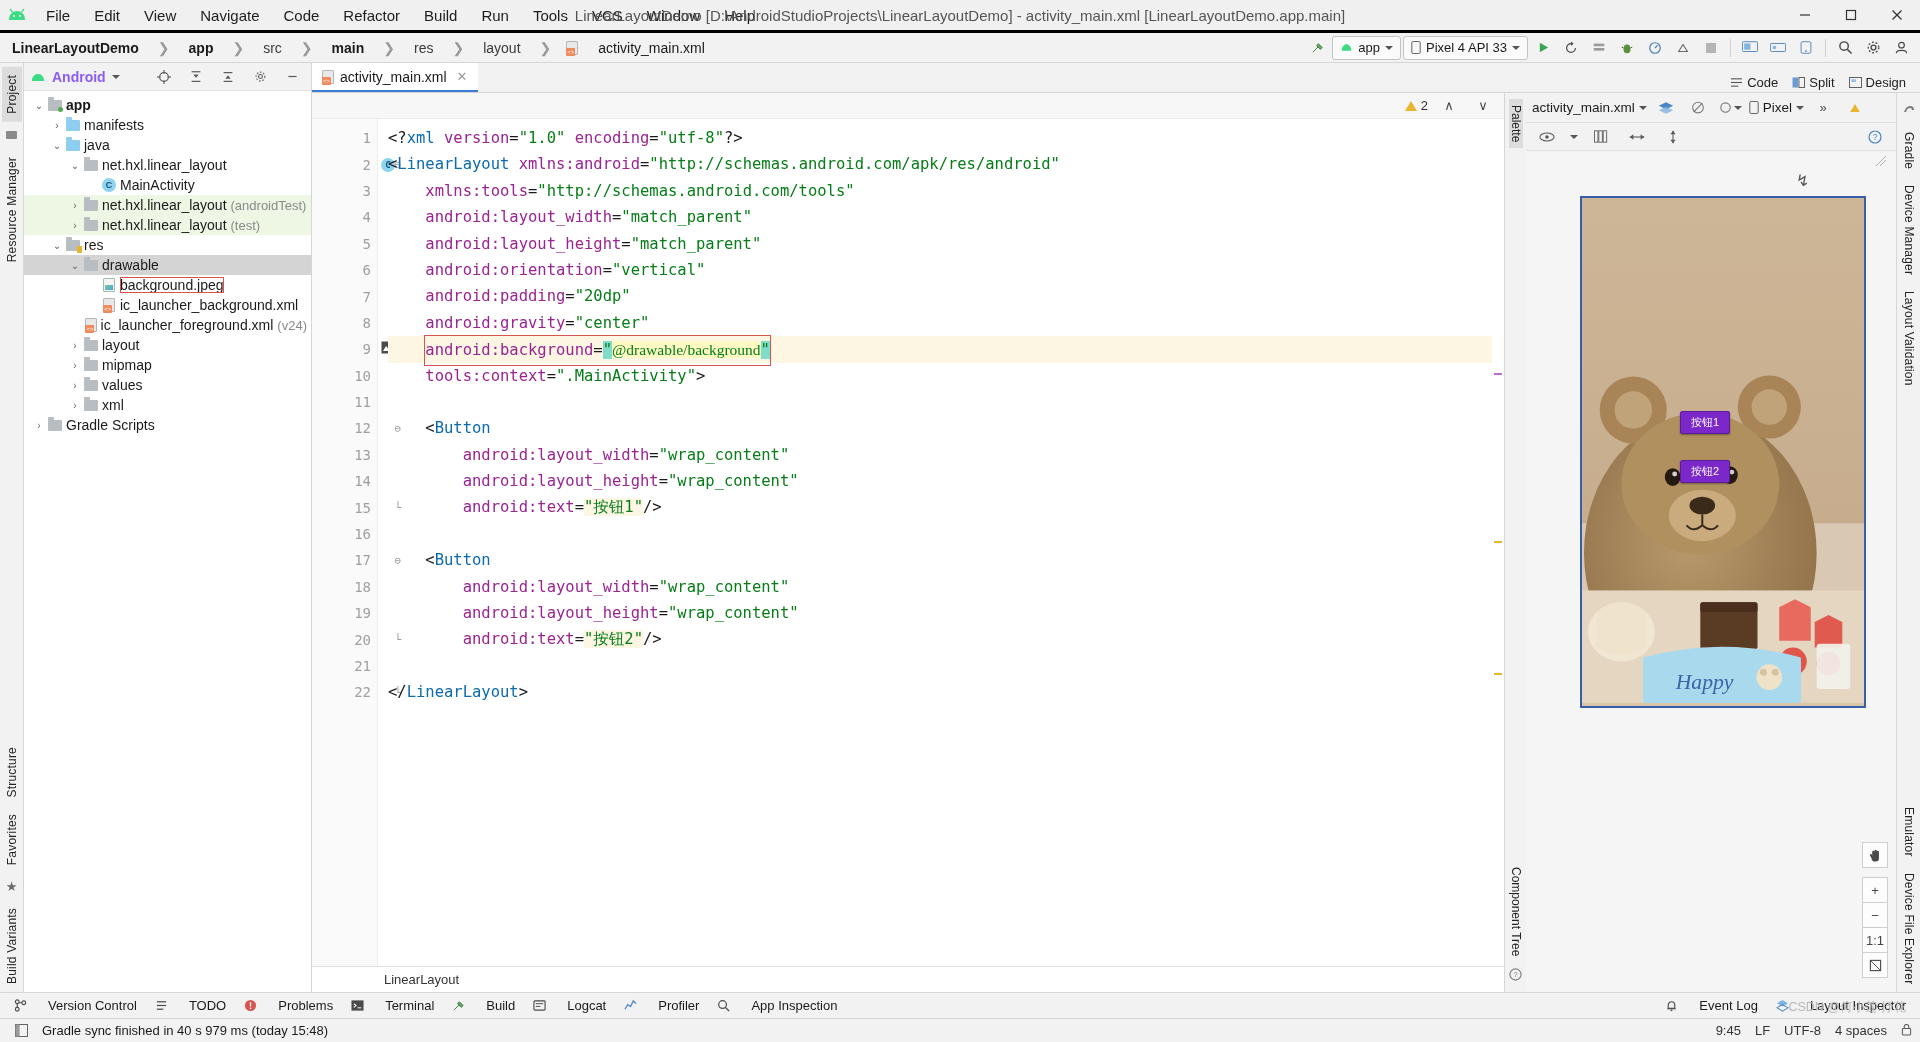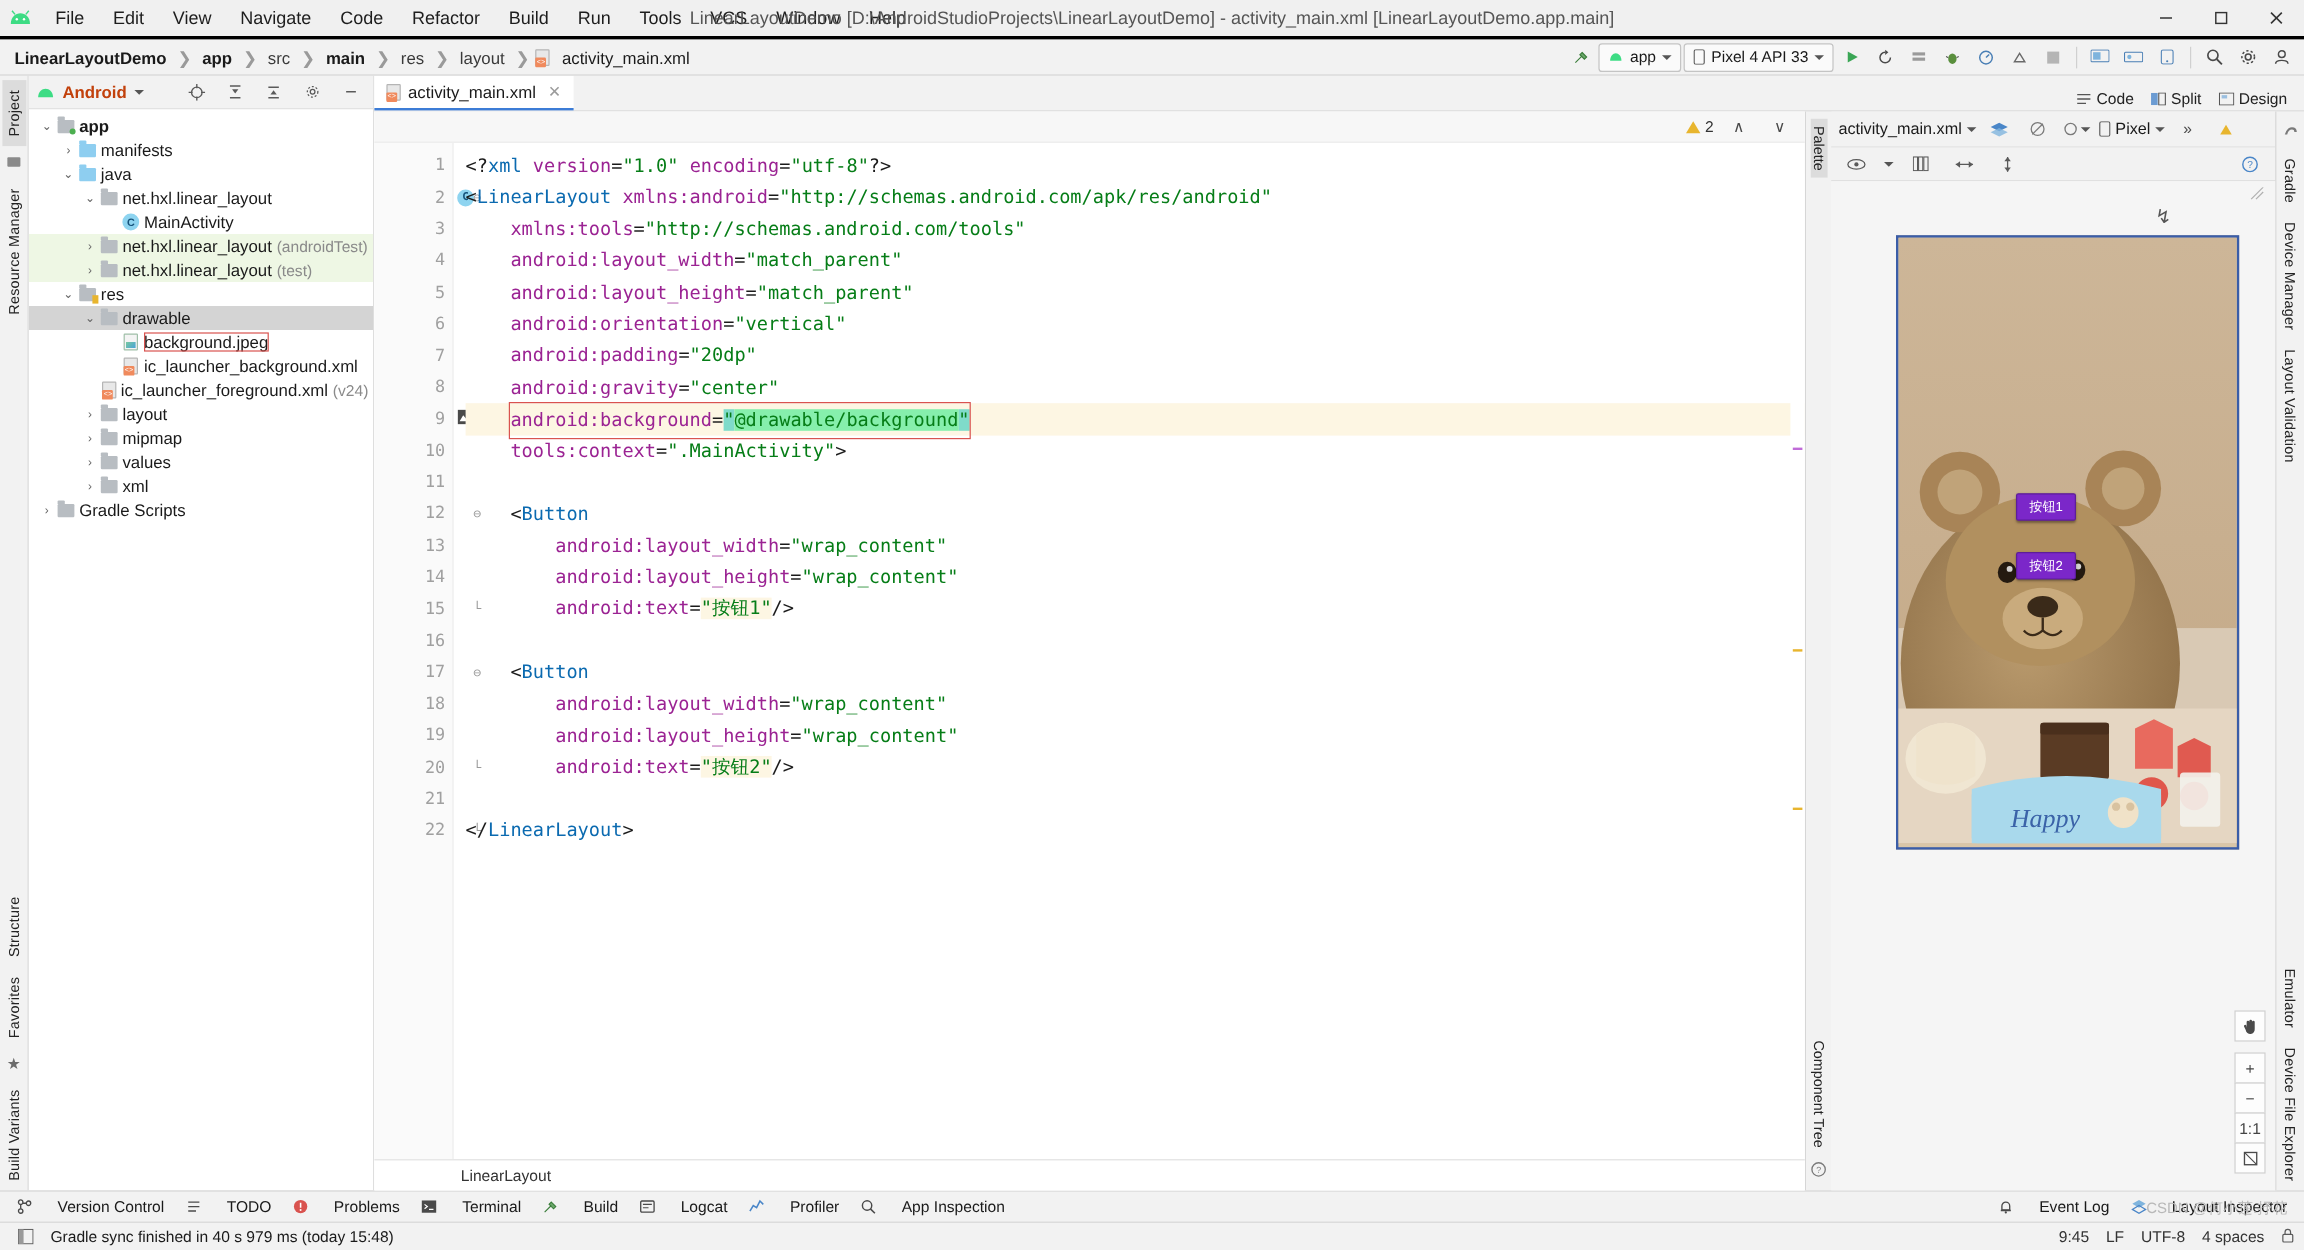--- a/index.html
+++ b/index.html
@@ -29,21 +29,21 @@
     pointer-events:none;
   }
   .win-btns { margin-left:auto; display:flex; height:33px; z-index:3; }
   .win-btn { width:46px; display:flex; align-items:center; justify-content:center; color:#333; }
 
   
   .navbar {
     height:30px; background:#f2f2f2; display:flex; align-items:center;
     border-bottom:1px solid #d6d6d6; flex:0 0 30px; padding-left:8px; position:relative;
   }
-  .crumbs { display:flex; align-items:center; gap:2px; }
+  .crumbs { display:flex; align-items:center; gap:12px; }
   .crumb { font-size:14px; padding:2px 4px; color:#1a1a1a; }
   .crumb.bold { font-weight:bold; }
   .crumb.dim { color:#3a3a3a; }
   .crumb-sep { color:#9a9a9a; padding:0 3px; font-size:14px; }
   .crumb-ico { margin-right:4px; vertical-align:-2px; }
 
   .nav-right { margin-left:auto; display:flex; align-items:center; gap:2px; padding-right:6px; }
   .tbtn {
     width:26px; height:24px; display:flex; align-items:center; justify-content:center;
     border-radius:3px; color:#4a4a4a;
@@ -74,21 +74,21 @@
 
   
   .project {
     width:288px; flex:0 0 288px; background:#fff; display:flex; flex-direction:column;
     border-right:1px solid #d6d6d6;
   }
   .proj-head {
     height:28px; display:flex; align-items:center; gap:6px; padding:0 6px;
     background:#f2f2f2; border-bottom:1px solid #e2e2e2; flex:0 0 28px;
   }
-  .proj-title { font-size:14px; font-weight:600; color:#c2410c; }
+  .proj-title { font-size:14px; font-weight:600; color:#8b5cf6; }
   .proj-head .sp { margin-left:auto; }
   .tree { flex:1 1 auto; overflow:hidden; padding-top:4px; font-size:14px; }
   .node { height:20px; display:flex; align-items:center; white-space:nowrap; padding-right:4px; }
   .node.sel-grey { background:#d4d4d4; }
   .node.test-bg { background:#eef7e4; }
   .arrow { width:14px; display:inline-flex; justify-content:center; color:#666; font-size:10px; }
   .arrow.none { visibility:hidden; }
   .nicon { width:18px; display:inline-flex; justify-content:center; align-items:center; }
   .nlabel { margin-left:2px; }
   .nlabel.b { font-weight:bold; }
@@ -132,21 +132,21 @@
     white-space:pre; overflow:hidden; position:relative;
   }
   .cl { height:26.4px; }
   .cl.hl { background:#fdf6e3; }
   .tag { color:#0b6ab0; }
   .attr { color:#9b2393; }
   .eq { color:#1a1a1a; }
   .str { color:#067d17; }
   .punc { color:#1a1a1a; }
   .ns { color:#9b2393; }
-  .sel-text { background:#86efac; }
+  .sel-text { background:#fef9c3;font-family:Liberation Serif, serif; }
   .cursor-blk { background:#7fdbca; }
   .line9box { display:inline-block; outline:1.2px solid #d9534f; padding:1px 0; }
 
   .scrollmarks { position:absolute; right:0; top:26px; bottom:0; width:12px; background:#fff; }
   .mk { position:absolute; right:2px; width:8px; height:2px; }
 
   
   .ed-status {
     height:26px; flex:0 0 26px; border-top:1px solid #e0e0e0; background:#fff;
     display:flex; align-items:center; padding-left:72px; font-size:13px; color:#333;

